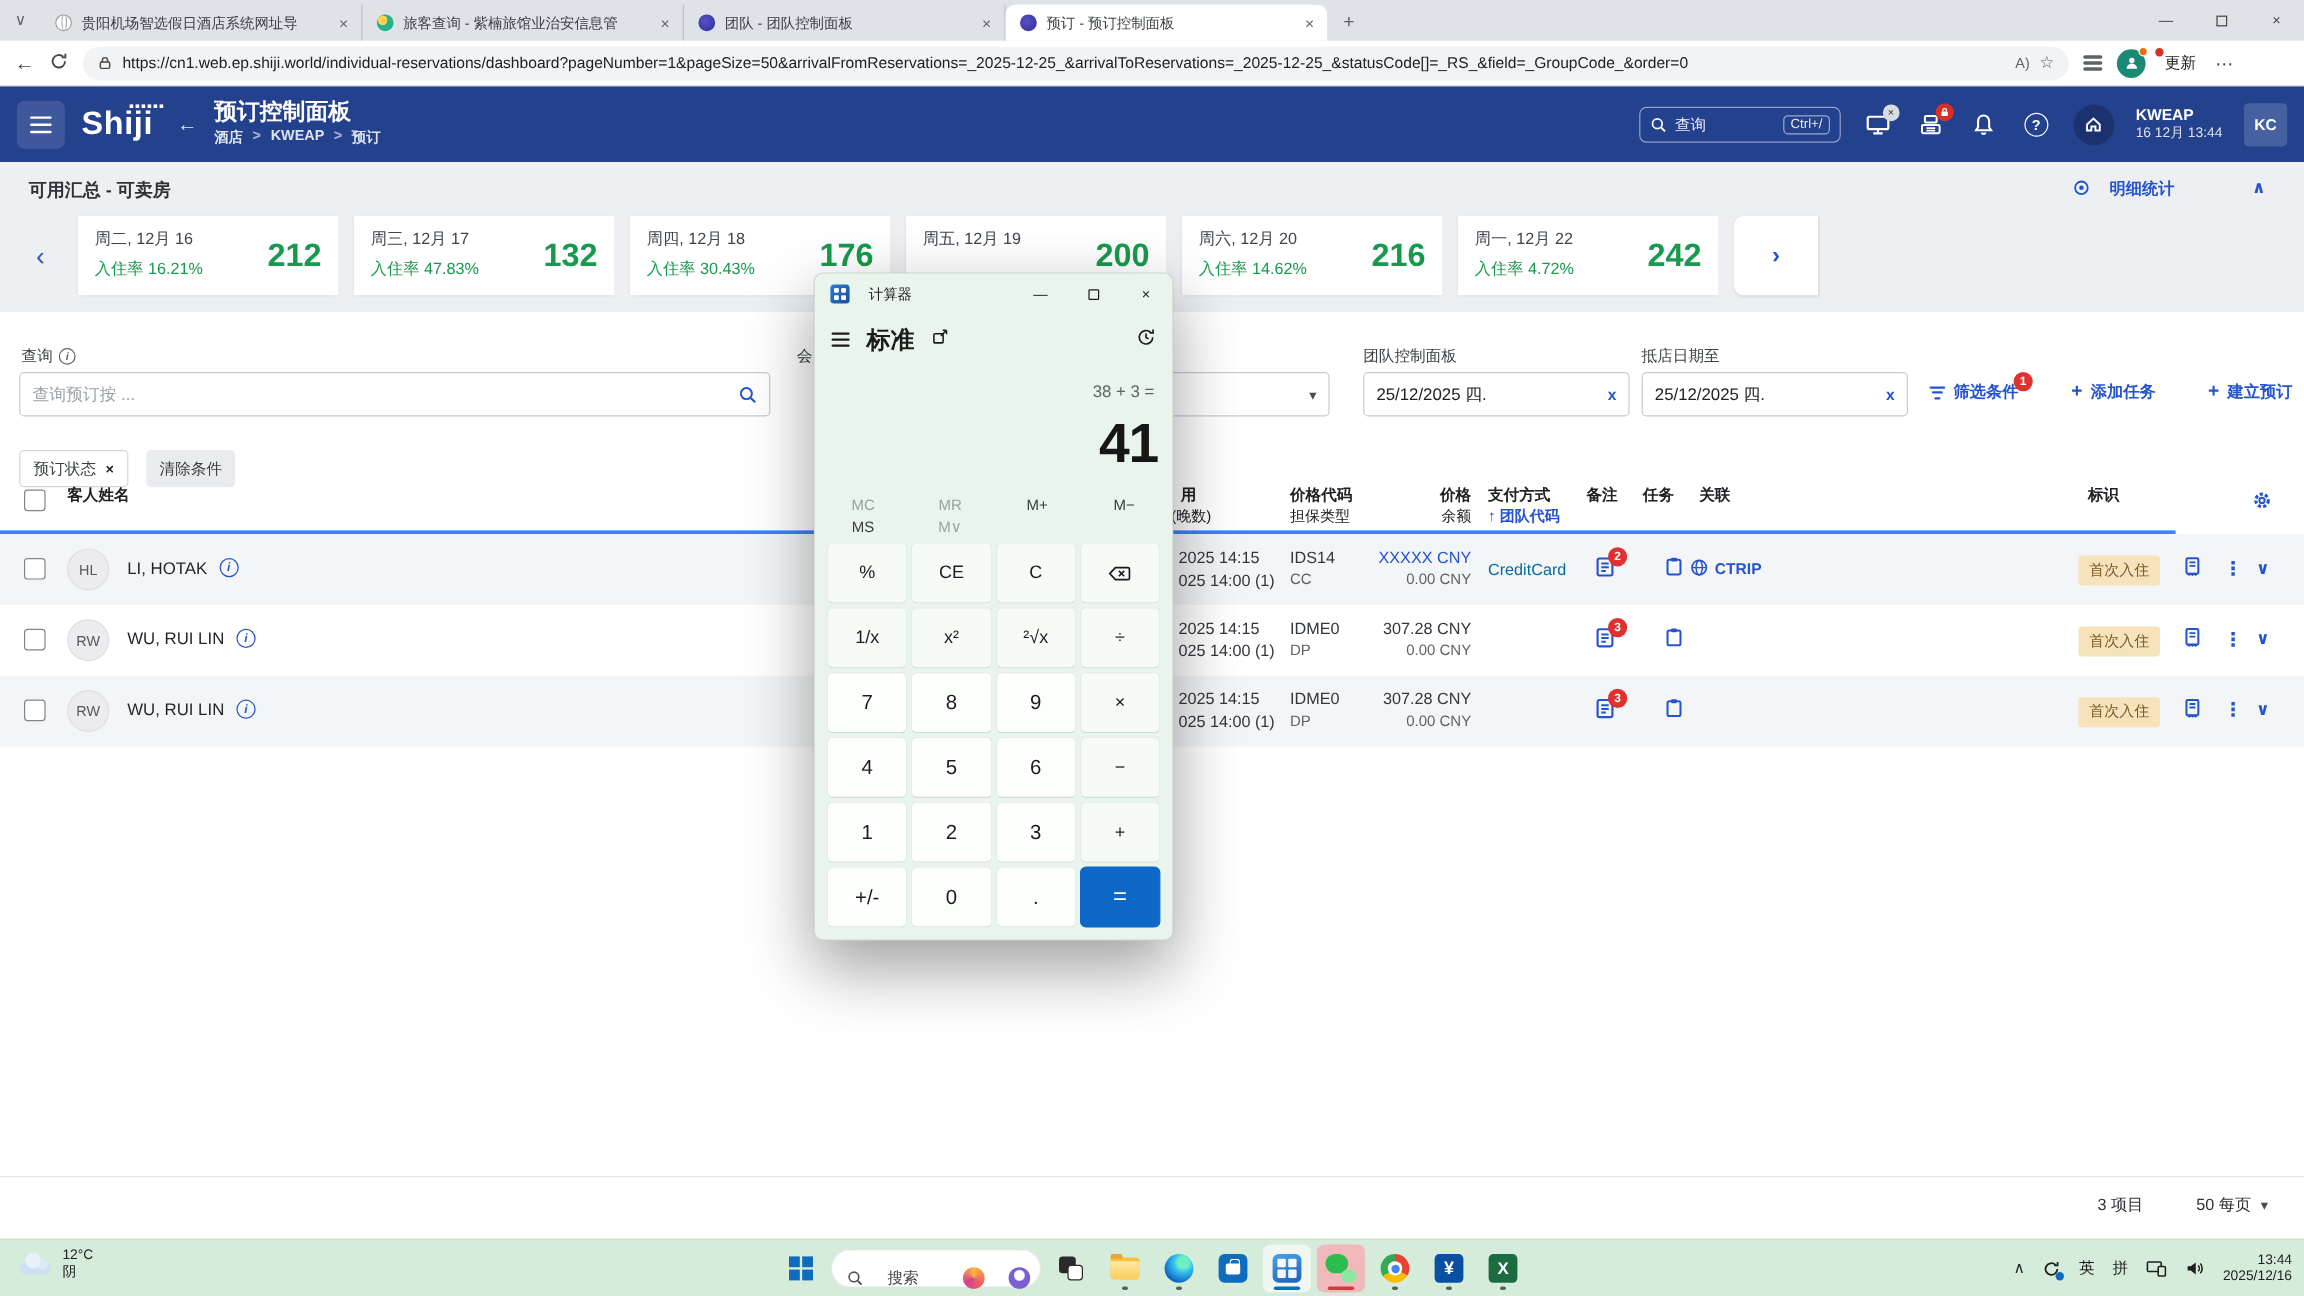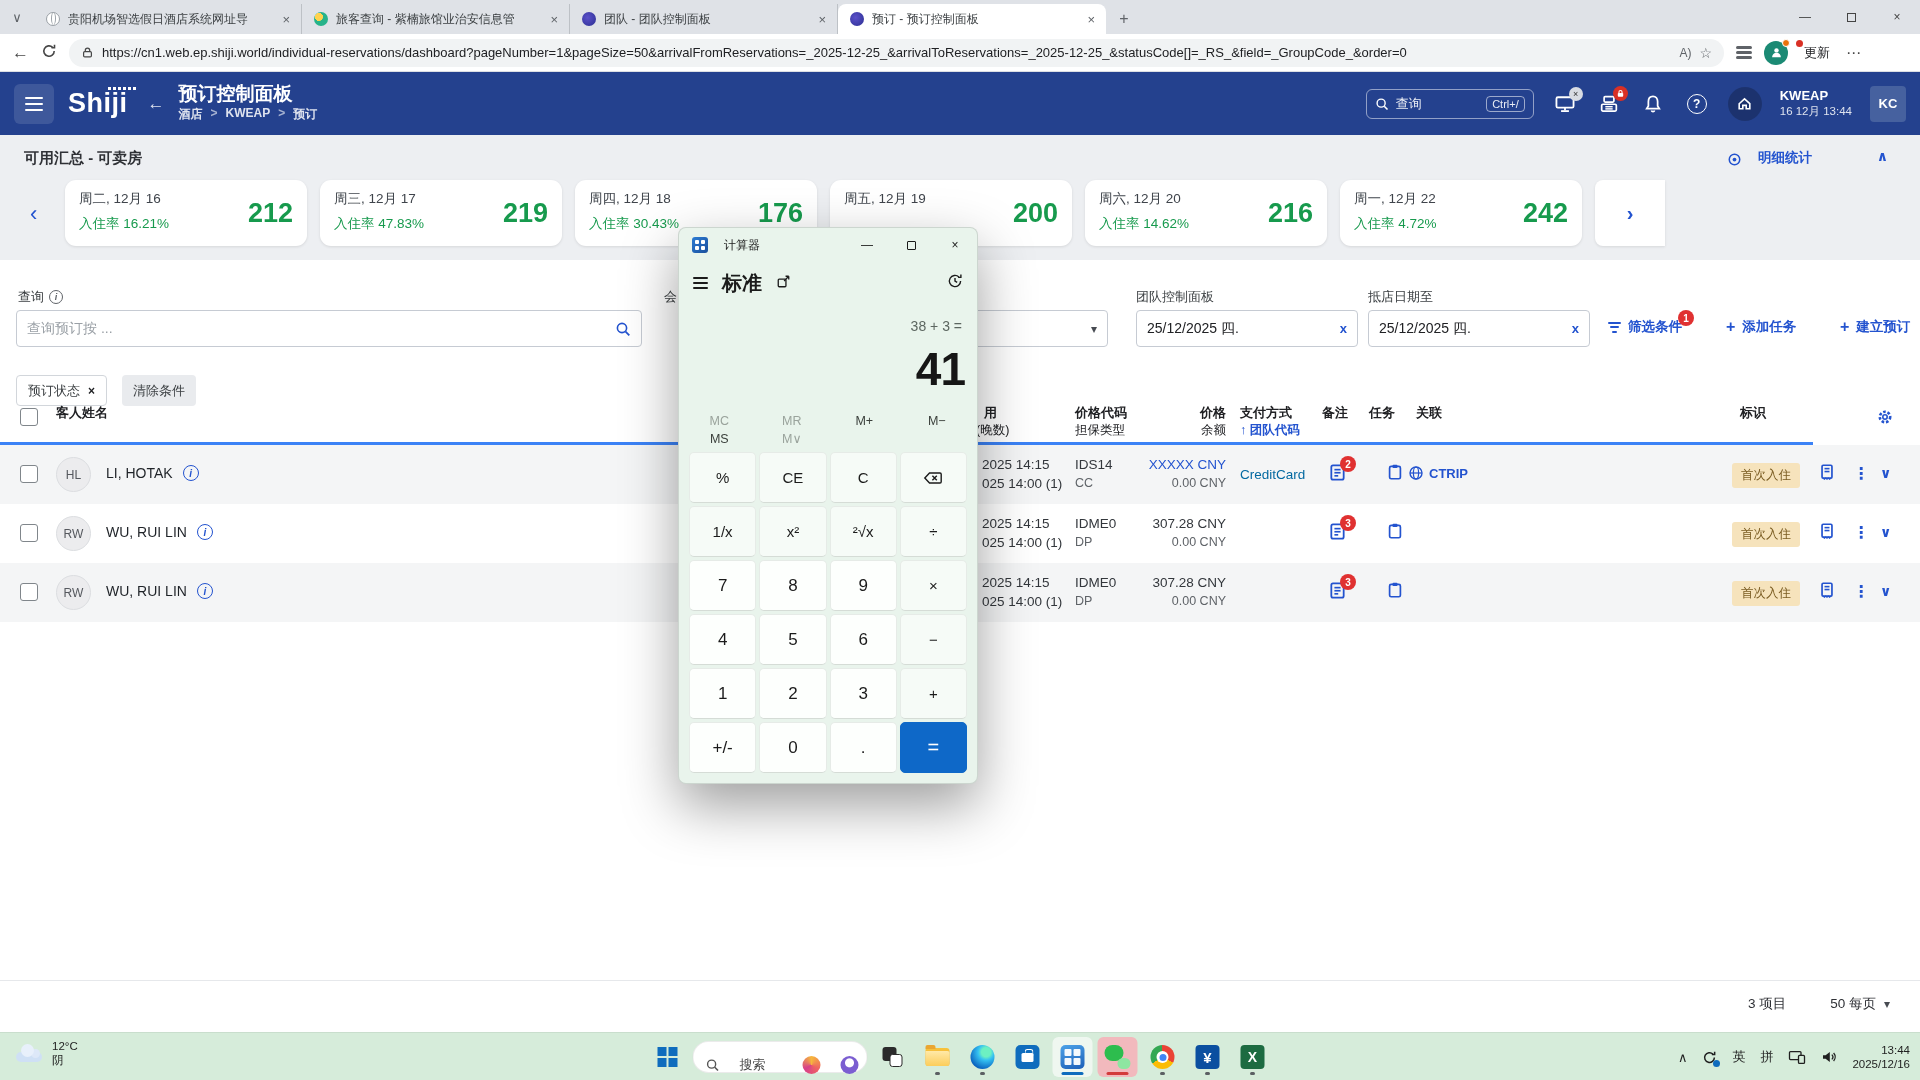--- a/index.html
+++ b/index.html
@@ -62,25 +62,25 @@
   .helpcirc{width:20px;height:20px;border:1.6px solid #fff;border-radius:50%;display:flex;align-items:center;justify-content:center;font-size:12px;font-weight:bold;}
   .homecirc{width:34px;height:34px;border-radius:50%;background:rgba(0,0,0,.22);display:flex;align-items:center;justify-content:center;cursor:pointer;}
   .orgcol{display:flex;flex-direction:column;gap:2px;line-height:1.1;}
   .orgname{font-size:13px;font-weight:bold;}
   .orgtime{font-size:11.5px;color:rgba(255,255,255,.85);}
   .kcbox{width:36px;height:36px;border-radius:4px;background:#46619f;display:flex;align-items:center;justify-content:center;font-size:13px;font-weight:bold;cursor:pointer;}
 
   
   .summary{position:absolute;left:0;top:135px;width:1920px;height:125px;background:#edeff2;}
   .sumhead{position:absolute;left:24px;top:14px;font-size:15px;font-weight:bold;color:#2f3136;}
-  .detail{position:absolute;right:108px;top:14px;display:flex;align-items:flex-end;gap:16px;color:#2353cf;font-size:13.5px;font-weight:bold;cursor:pointer;}
+  .detail{position:absolute;right:108px;top:14px;display:flex;align-items:flex-start;gap:16px;color:#2353cf;font-size:13.5px;font-weight:bold;cursor:pointer;}
   .sum-chev{position:absolute;right:32px;top:13px;color:#2353cf;font-size:14px;font-weight:bold;cursor:pointer;}
   .cardnav-l{position:absolute;left:30px;top:66px;color:#2353cf;font-size:22px;cursor:pointer;}
   #cards{position:absolute;left:65px;top:45px;display:flex;gap:13px;}
-  .card{width:242px;height:66px;background:#fff;border-radius:11px;box-shadow:0 1px 3px rgba(0,0,0,.1);padding:10px 14px;display:flex;justify-content:space-between;}
+  .card{width:217px;height:66px;background:#fff;border-radius:0;box-shadow:0 1px 3px rgba(0,0,0,.1);padding:10px 14px;display:flex;justify-content:space-between;}
   .card .cl{display:flex;flex-direction:column;gap:7px;}
   .card .cdate{font-size:13.5px;color:#3f444b;}
   .card .cocc{font-size:13.5px;color:#179a4d;}
   .card .cval{align-self:center;font-size:27px;font-weight:bold;color:#179a4d;}
   .card.partial{width:70px;border-radius:8px 0 0 8px;display:flex;align-items:center;justify-content:center;}
   .cardnav-r{color:#2353cf;font-size:20px;font-weight:bold;cursor:pointer;}
 
   
   .main{position:absolute;left:0;top:260px;width:1920px;height:772px;background:#fff;}
   .flabel{position:absolute;top:28px;font-size:13px;color:#3c4043;display:flex;gap:5px;align-items:center;}
@@ -452,21 +452,21 @@
             <div class="cdate">周二, 12月 16</div>
             <div class="cocc">入住率 16.21%</div>
           </div>
           <div class="cval">212</div>
         </div>
         <div class="card">
           <div class="cl">
             <div class="cdate">周三, 12月 17</div>
             <div class="cocc">入住率 47.83%</div>
           </div>
-          <div class="cval">219</div>
+          <div class="cval">132</div>
         </div>
         <div class="card">
           <div class="cl">
             <div class="cdate">周四, 12月 18</div>
             <div class="cocc">入住率 30.43%</div>
           </div>
           <div class="cval">176</div>
         </div>
         <div class="card">
           <div class="cl">

